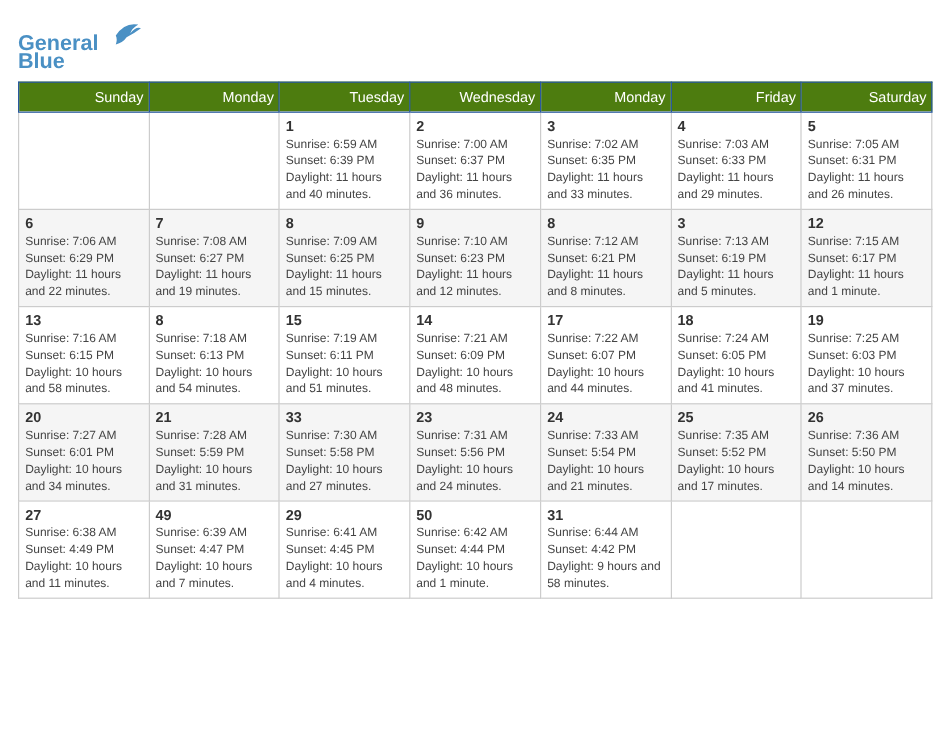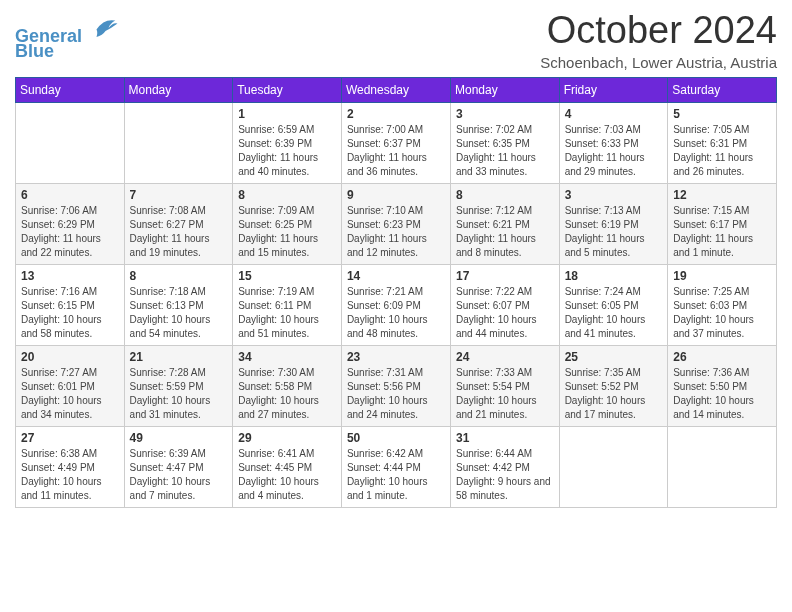--- a/index.html
+++ b/index.html
@@ -54,24 +54,24 @@
       font-size: 15px;
       color: #555;
       margin-top: 2px;
     }
     .calendar {
       width: 100%;
       border-collapse: collapse;
       font-size: 11px;
     }
     .calendar th {
-      background: #6d28d9;
+      background: #4d7c0f;
       color: #fff;
       padding: 5px 4px;
-      text-align: left;
+      text-align: right;
       font-size: 12px;
       font-weight: normal;
       border: 1px solid #2a5a9f;
     }
     .calendar td {
       border: 1px solid #ccc;
       vertical-align: top;
       padding: 4px 5px;
       width: 110px;
       min-height: 80px;
@@ -108,24 +108,20 @@
           <div class="logo-text">
             <span>General</span>
             <svg class="logo-bird" viewBox="0 0 40 36" xmlns="http://www.w3.org/2000/svg">
               <path d="M10 20 Q20 5 35 8 Q28 12 26 18 Q32 10 38 12 Q30 18 22 22 Q18 28 10 30 Q12 24 10 20Z" fill="#4a90c4"></path>
             </svg>
           </div>
         </div>
         <div style="font-size:18px;font-weight:bold;color:#4a90c4;margin-top:-6px;">Blue</div>
       </div>
     </div>
-    <div class="title-block">
-      <div class="month-title">October 2024</div>
-      <div class="location">Schoenbach, Lower Austria, Austria</div>
-    </div>
   </div>
 
   <table class="calendar">
     <thead>
       <tr>
       <th>Sunday</th>
           <th>Monday</th>
           <th>Tuesday</th>
           <th>Wednesday</th>
           <th>Monday</th>
@@ -221,21 +217,21 @@
         <tr>
           <td>
             <span class="day-num">20</span>
             <div class="day-info">Sunrise: 7:27 AM<br>Sunset: 6:01 PM<br>Daylight: 10 hours and 34 minutes.</div>
           </td>
           <td>
             <span class="day-num">21</span>
             <div class="day-info">Sunrise: 7:28 AM<br>Sunset: 5:59 PM<br>Daylight: 10 hours and 31 minutes.</div>
           </td>
           <td>
-            <span class="day-num">34</span>
+            <span class="day-num">33</span>
             <div class="day-info">Sunrise: 7:30 AM<br>Sunset: 5:58 PM<br>Daylight: 10 hours and 27 minutes.</div>
           </td>
           <td>
             <span class="day-num">23</span>
             <div class="day-info">Sunrise: 7:31 AM<br>Sunset: 5:56 PM<br>Daylight: 10 hours and 24 minutes.</div>
           </td>
           <td>
             <span class="day-num">24</span>
             <div class="day-info">Sunrise: 7:33 AM<br>Sunset: 5:54 PM<br>Daylight: 10 hours and 21 minutes.</div>
           </td>

